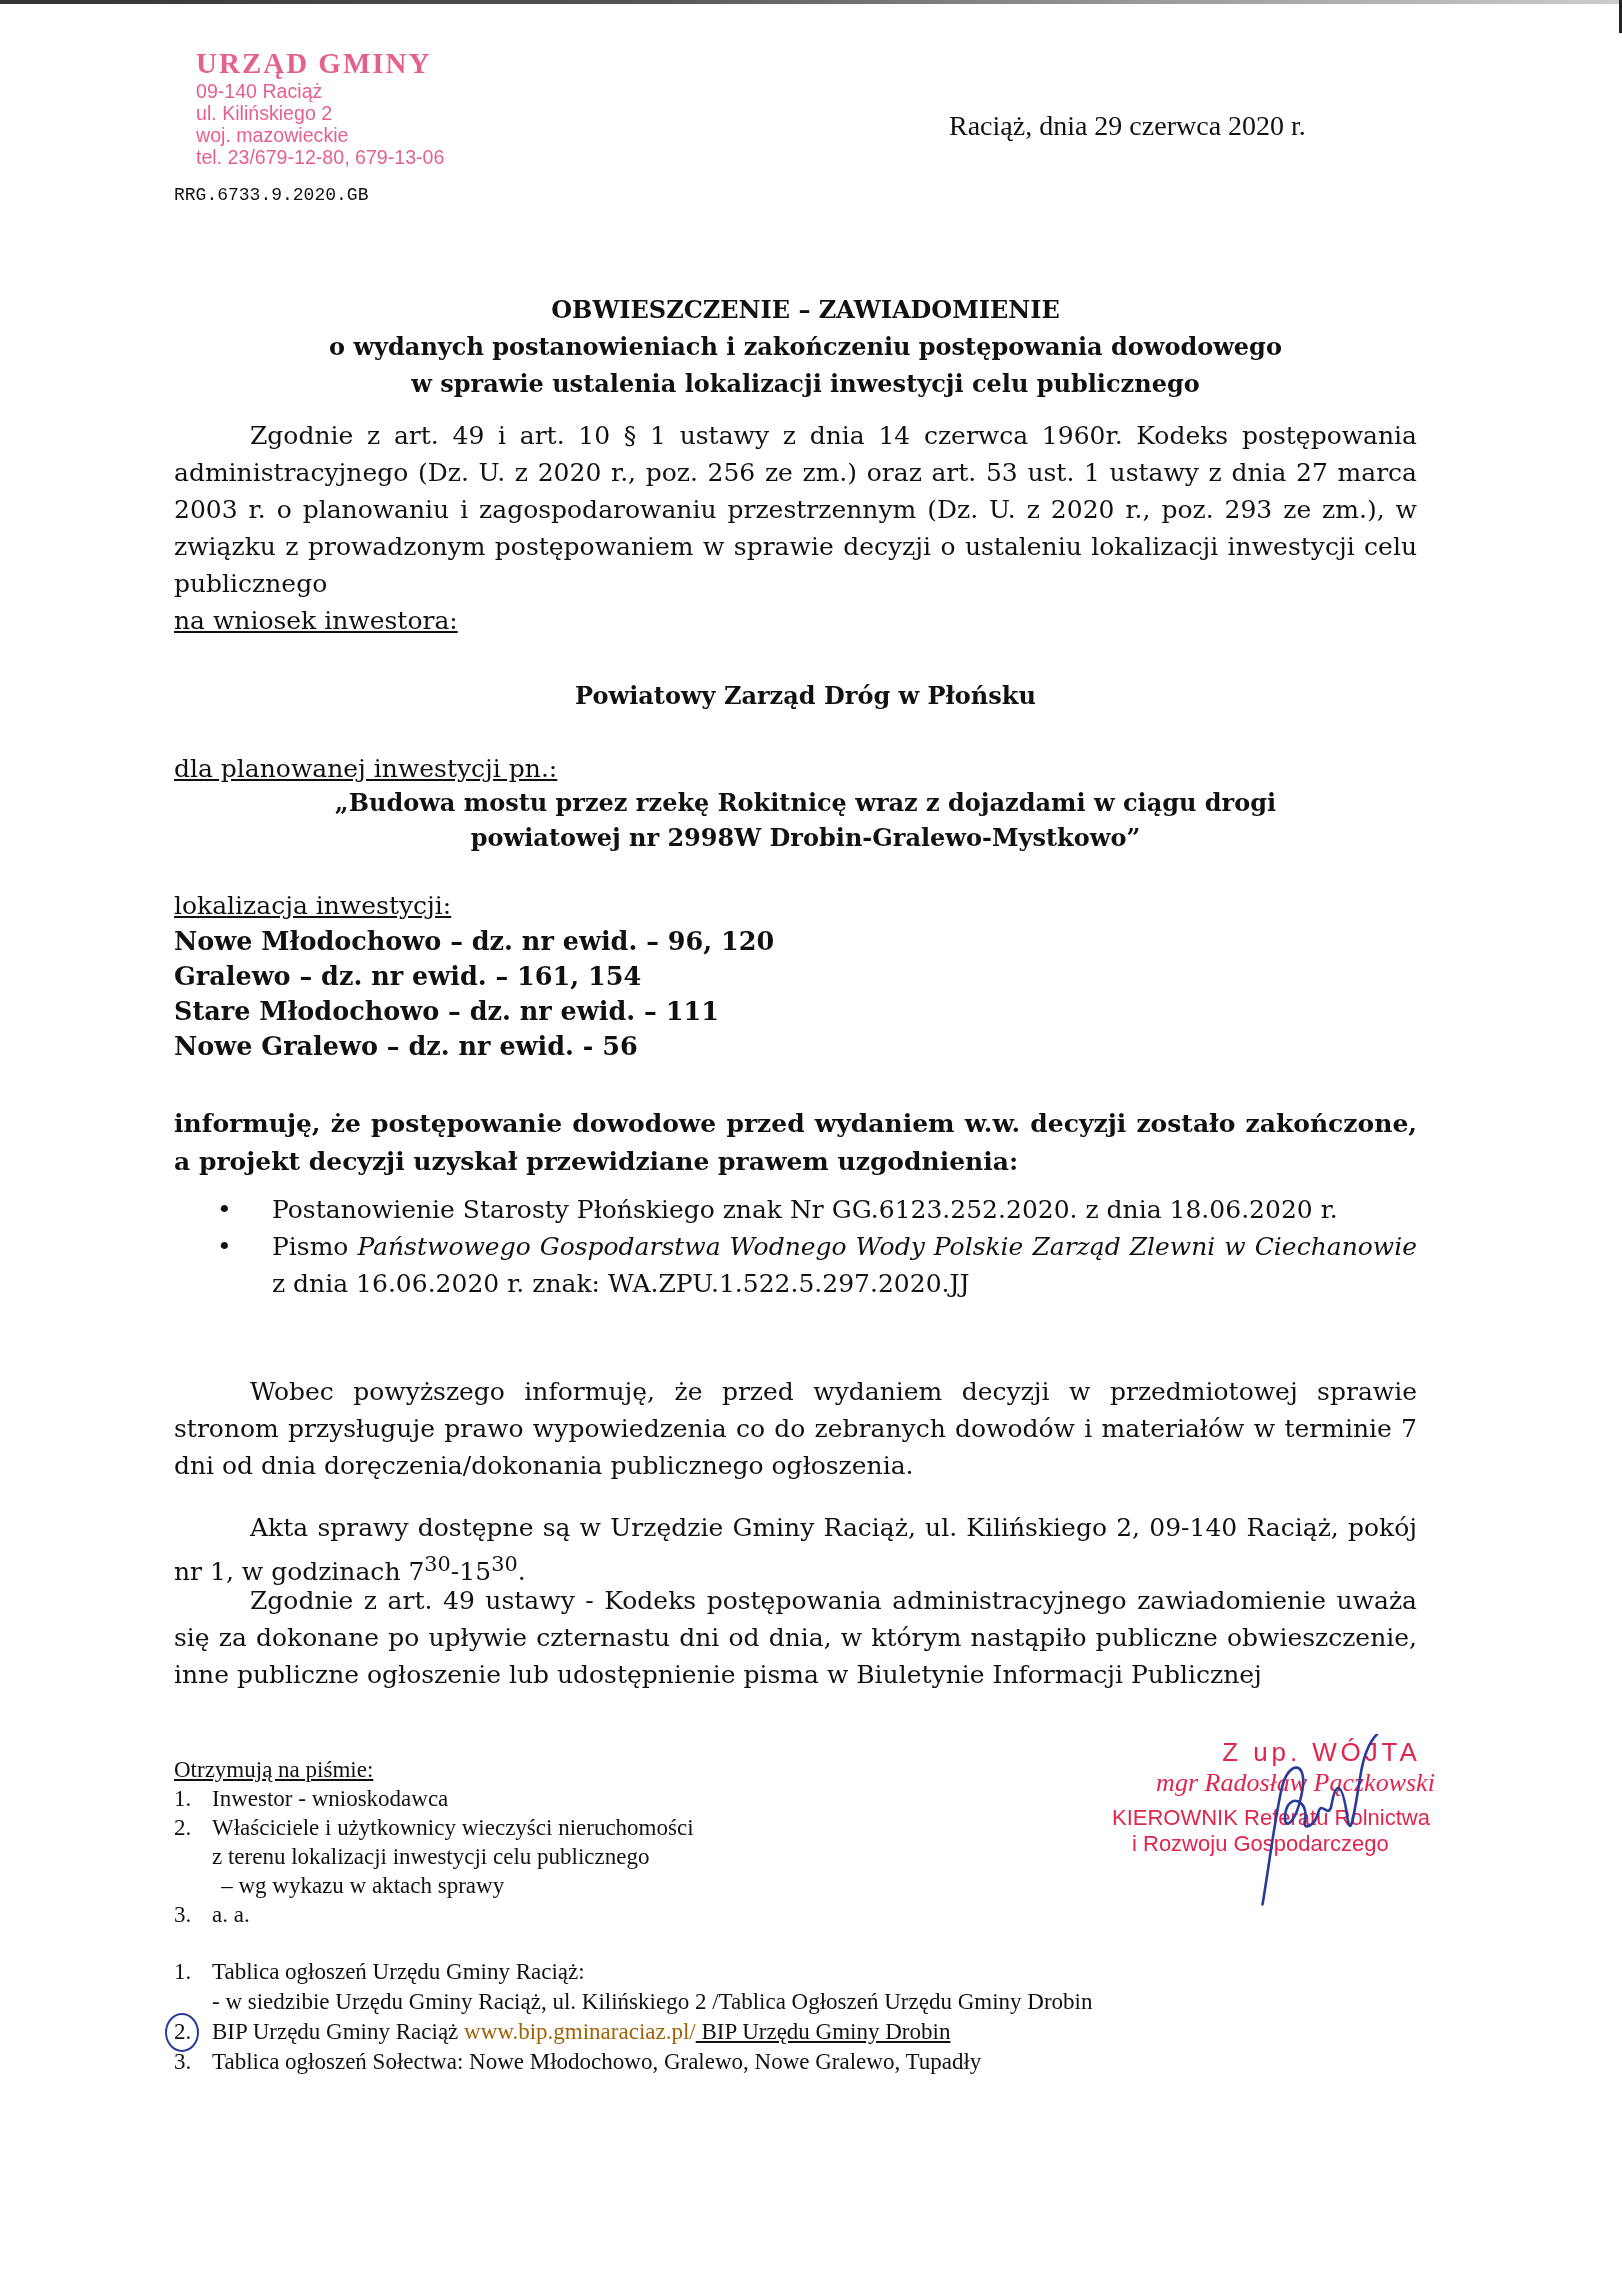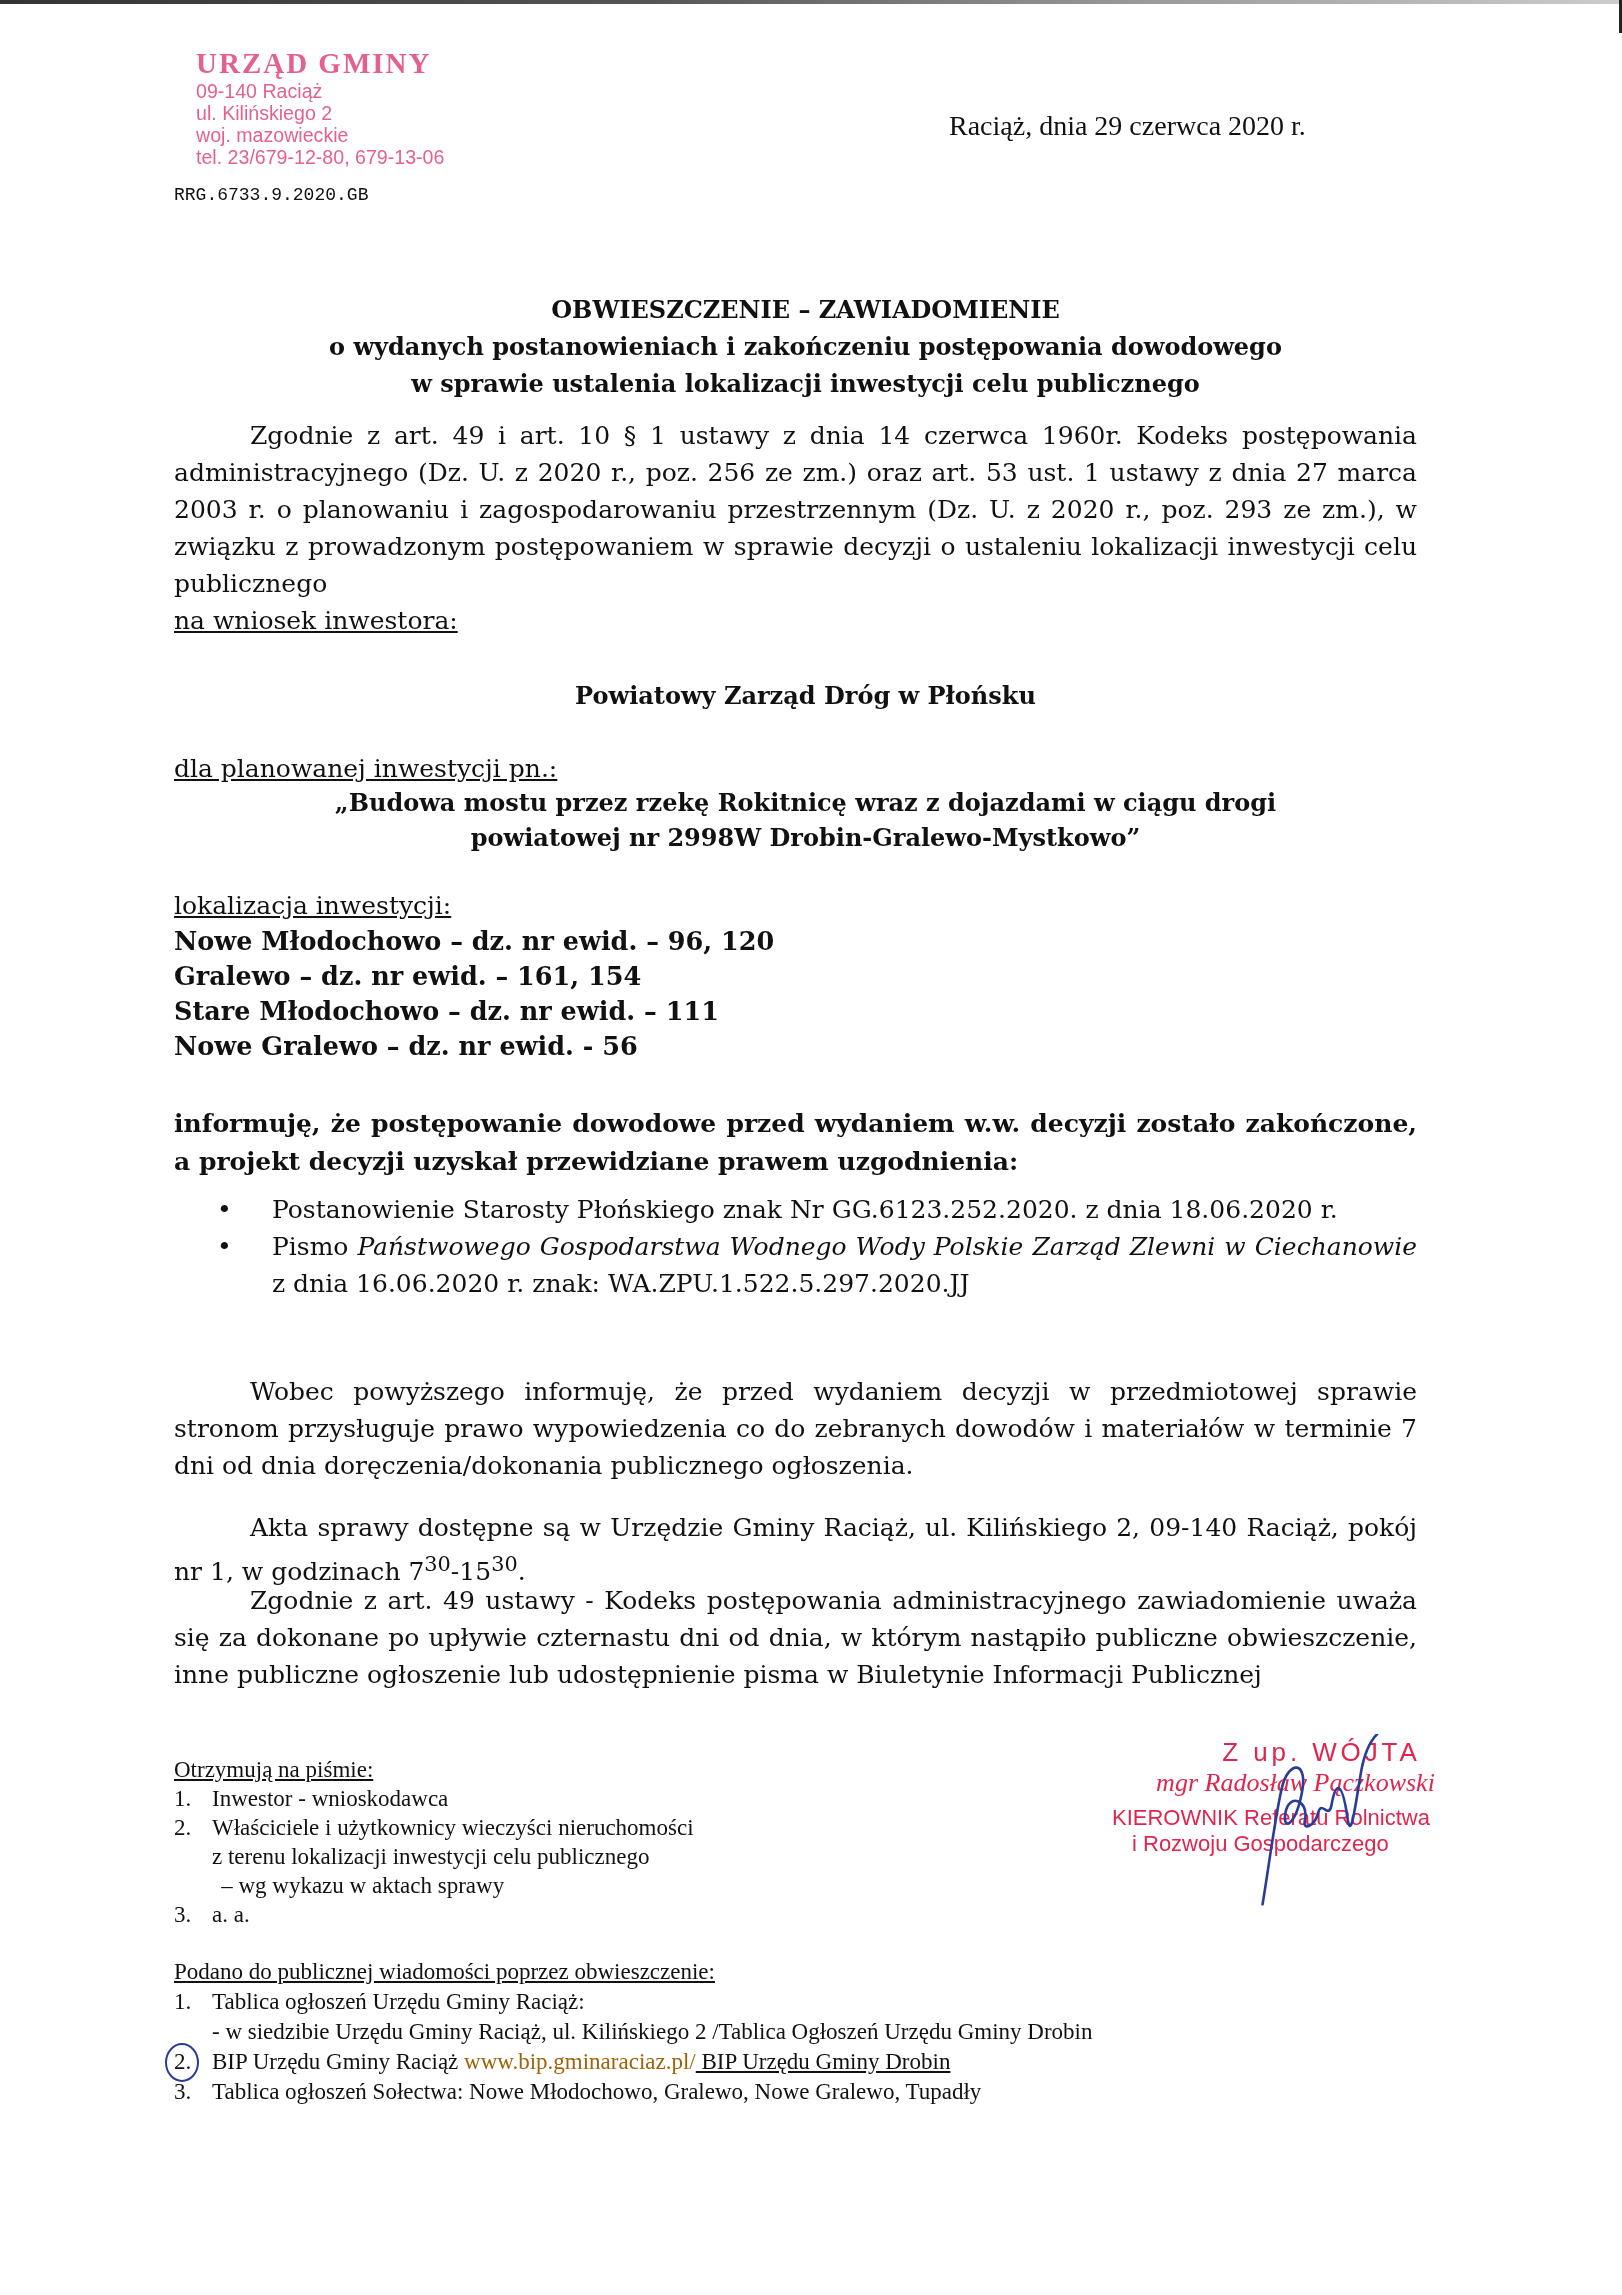--- a/index.html
+++ b/index.html
@@ -165,21 +165,20 @@
   <div class="l1">Z up. WÓJTA</div>
   <div class="l2">mgr Radosław Pączkowski</div>
   <div class="l3">KIEROWNIK Referatu Rolnictwa</div>
   <div class="l4">i Rozwoju Gospodarczego</div>
 </div>
 <svg class="signature" viewBox="0 0 200 270">
   <path d="M10 260 C 20 200, 30 120, 40 80 C 50 40, 80 40, 70 90 C 60 140, 40 150, 45 120 C 50 90, 80 100, 75 130 C 70 150, 90 140, 95 120 C 100 100, 110 130, 115 110 C 120 80, 130 60, 140 130 C 145 160, 150 120, 160 60 C 165 30, 175 10, 185 0" fill="none" stroke="#2a3c9a" stroke-width="4" stroke-linecap="round"></path>
 </svg>
 
 <div class="pub">
-  <div class="hd">Podano do publicznej wiadomości poprzez obwieszczenie:</div>
   <div class="row">
     <span class="num">1.</span>
     <span>Tablica ogłoszeń Urzędu Gminy Raciąż:</span>
   </div>
   <div class="row">
     <span class="num"></span>
     <span>- w siedzibie Urzędu Gminy Raciąż, ul. Kilińskiego 2 /Tablica Ogłoszeń Urzędu Gminy Drobin</span>
   </div>
   <div class="row">
     <span class="num">

